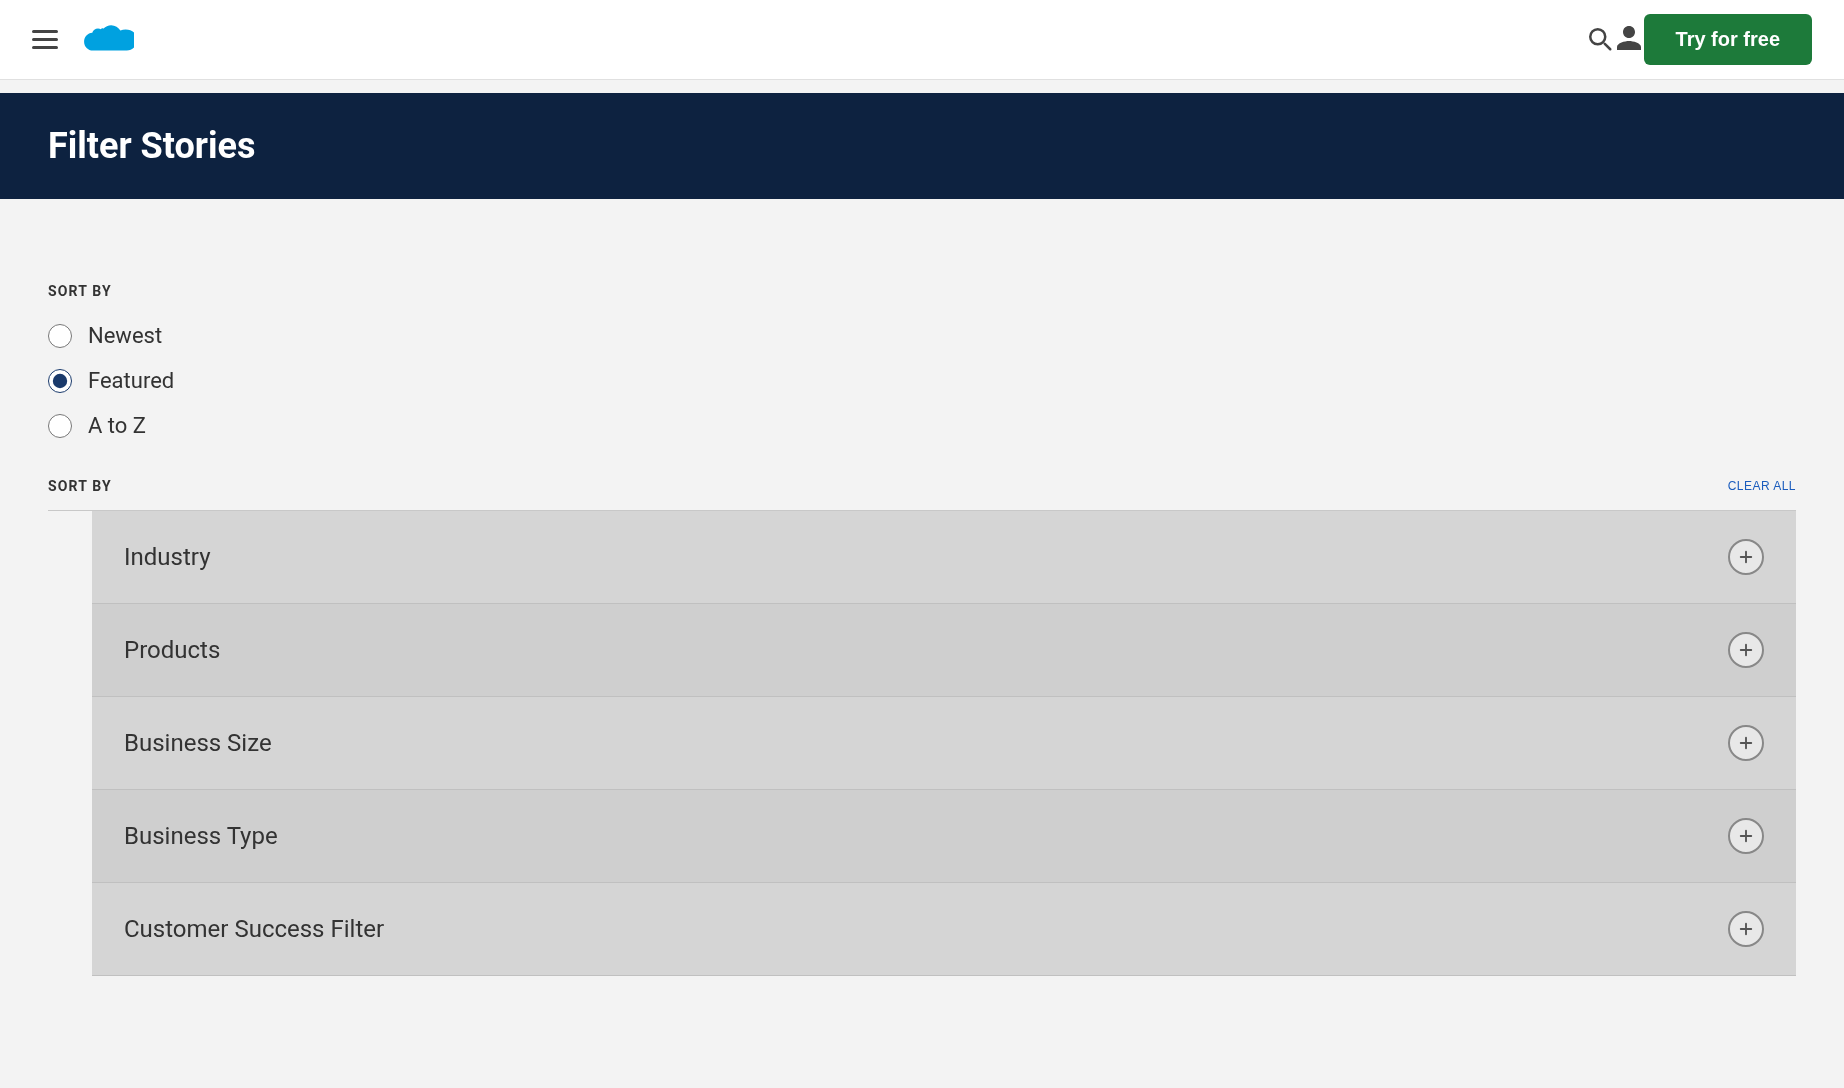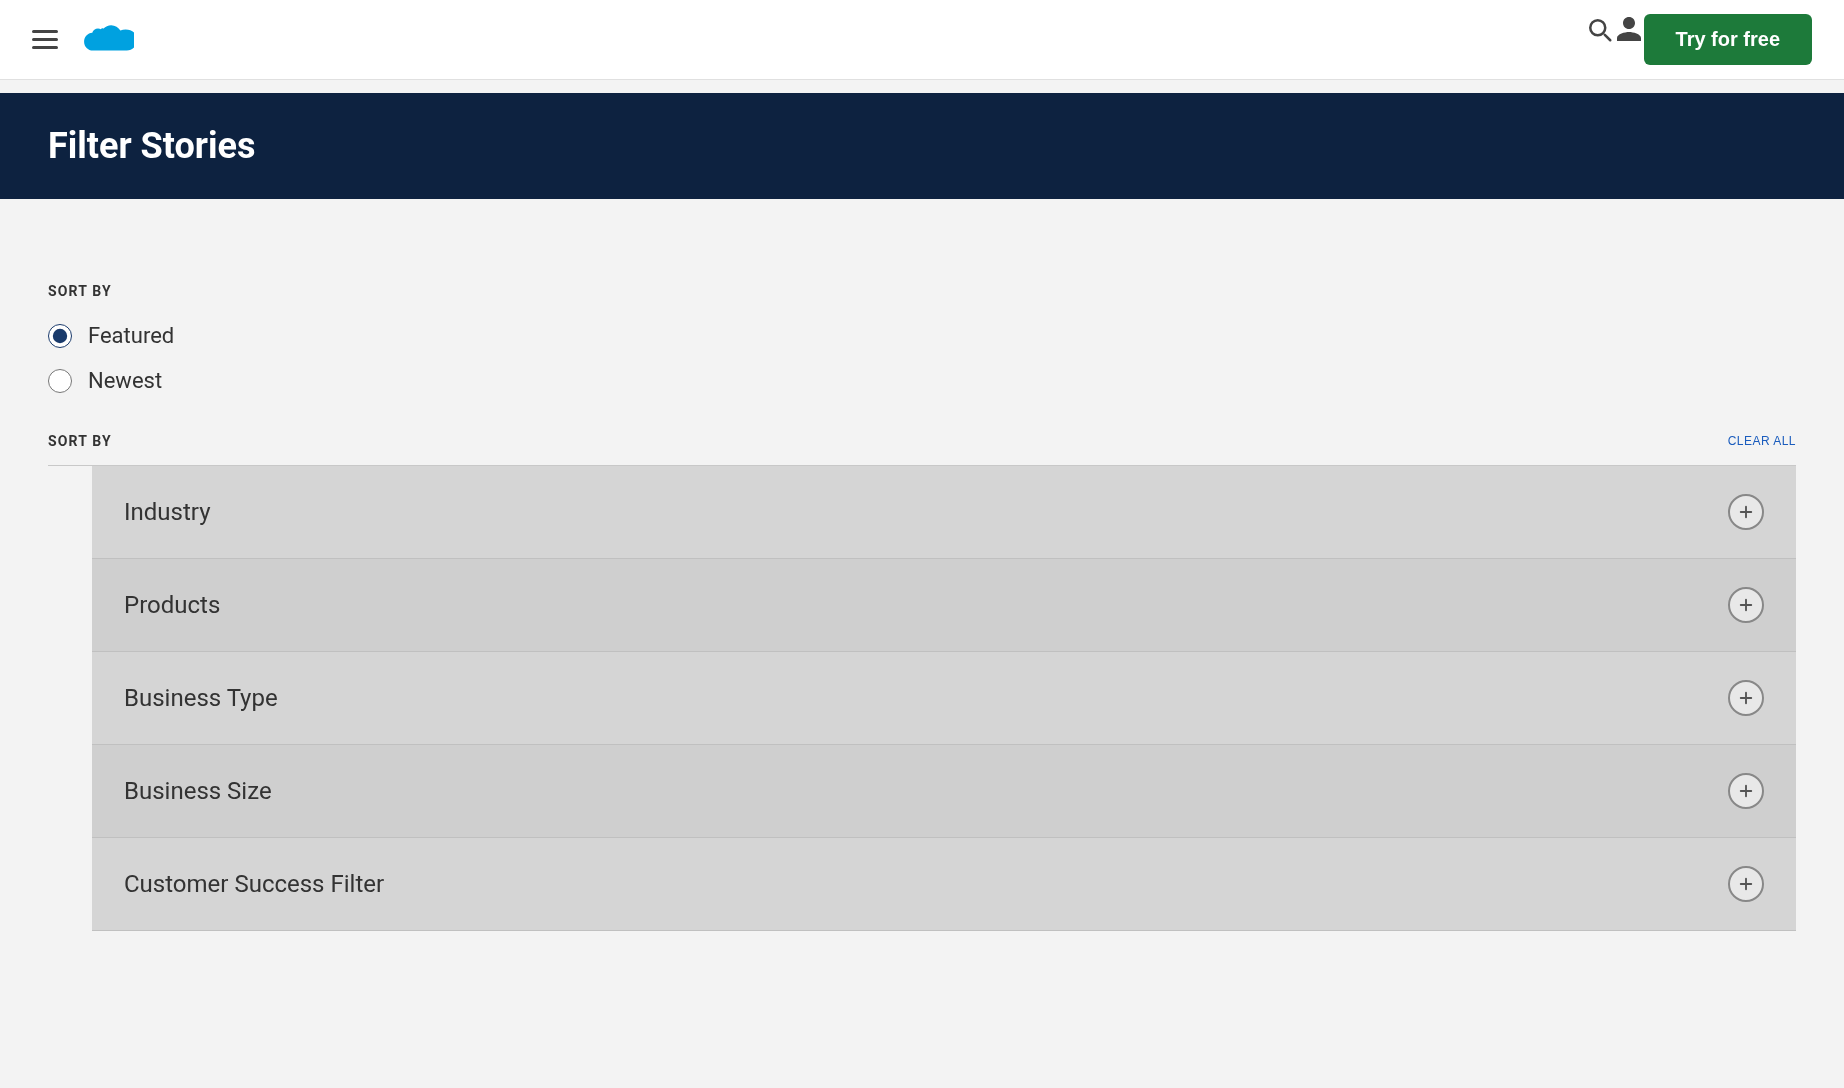--- a/index.html
+++ b/index.html
@@ -47,21 +47,21 @@
       border-radius: 2px;
     }
 
     .salesforce-logo {
       width: 52px;
       height: 36px;
     }
 
     .navbar-right {
       display: flex;
-      align-items: flex-start;
+      align-items: center;
     }
 
     .search-icon svg,
     .user-icon svg {
       width: 30px;
       height: 30px;
       fill: #444;
     }
 
     .try-free-btn {
@@ -248,26 +248,30 @@
 <div class="filter-header">
   <h1>Filter Stories</h1>
 </div>
 
 <div class="main-content">
 
   <div class="sort-by-section">
     <div class="sort-by-label">SORT BY</div>
     <div class="radio-group">
       <div class="radio-item">
+        <input type="radio" id="newest" name="sort" style="">
+        <label for="newest">Newest</label>
+      </div>
+      <div class="radio-item">
         <input type="radio" id="featured" name="sort" checked="" style="">
         <label for="featured">Featured</label>
       </div>
       <div class="radio-item">
-        <input type="radio" id="newest" name="sort" style="">
-        <label for="newest">Newest</label>
+        <input type="radio" id="atoz" name="sort" style="">
+        <label for="atoz">A to Z</label>
       </div>
     </div>
   </div>
 
   <div class="filter-by-section">
     <div class="filter-by-header">
       <div class="filter-by-label">SORT BY</div>
       <button class="clear-all-btn">CLEAR ALL</button>
     </div>
 
@@ -285,38 +289,38 @@
       <div class="accordion-item">
         <span class="accordion-label">Products</span>
         <div class="accordion-plus">
           <svg viewBox="0 0 24 24" xmlns="http://www.w3.org/2000/svg">
             <path d="M12 5v14M5 12h14" stroke="#555" stroke-width="2.5" stroke-linecap="round"></path>
           </svg>
         </div>
       </div>
 
       <div class="accordion-item">
+        <span class="accordion-label">Business Size</span>
+        <div class="accordion-plus">
+          <svg viewBox="0 0 24 24" xmlns="http://www.w3.org/2000/svg">
+            <path d="M12 5v14M5 12h14" stroke="#555" stroke-width="2.5" stroke-linecap="round"></path>
+          </svg>
+        </div>
+      </div>
+
+      <div class="accordion-item">
         <span class="accordion-label">Business Type</span>
         <div class="accordion-plus">
           <svg viewBox="0 0 24 24" xmlns="http://www.w3.org/2000/svg">
             <path d="M12 5v14M5 12h14" stroke="#555" stroke-width="2.5" stroke-linecap="round"></path>
           </svg>
         </div>
       </div>
 
       <div class="accordion-item">
-        <span class="accordion-label">Business Size</span>
-        <div class="accordion-plus">
-          <svg viewBox="0 0 24 24" xmlns="http://www.w3.org/2000/svg">
-            <path d="M12 5v14M5 12h14" stroke="#555" stroke-width="2.5" stroke-linecap="round"></path>
-          </svg>
-        </div>
-      </div>
-
-      <div class="accordion-item">
         <span class="accordion-label">Customer Success Filter</span>
         <div class="accordion-plus">
           <svg viewBox="0 0 24 24" xmlns="http://www.w3.org/2000/svg">
             <path d="M12 5v14M5 12h14" stroke="#555" stroke-width="2.5" stroke-linecap="round"></path>
           </svg>
         </div>
       </div>
 
     </div>
   </div>

